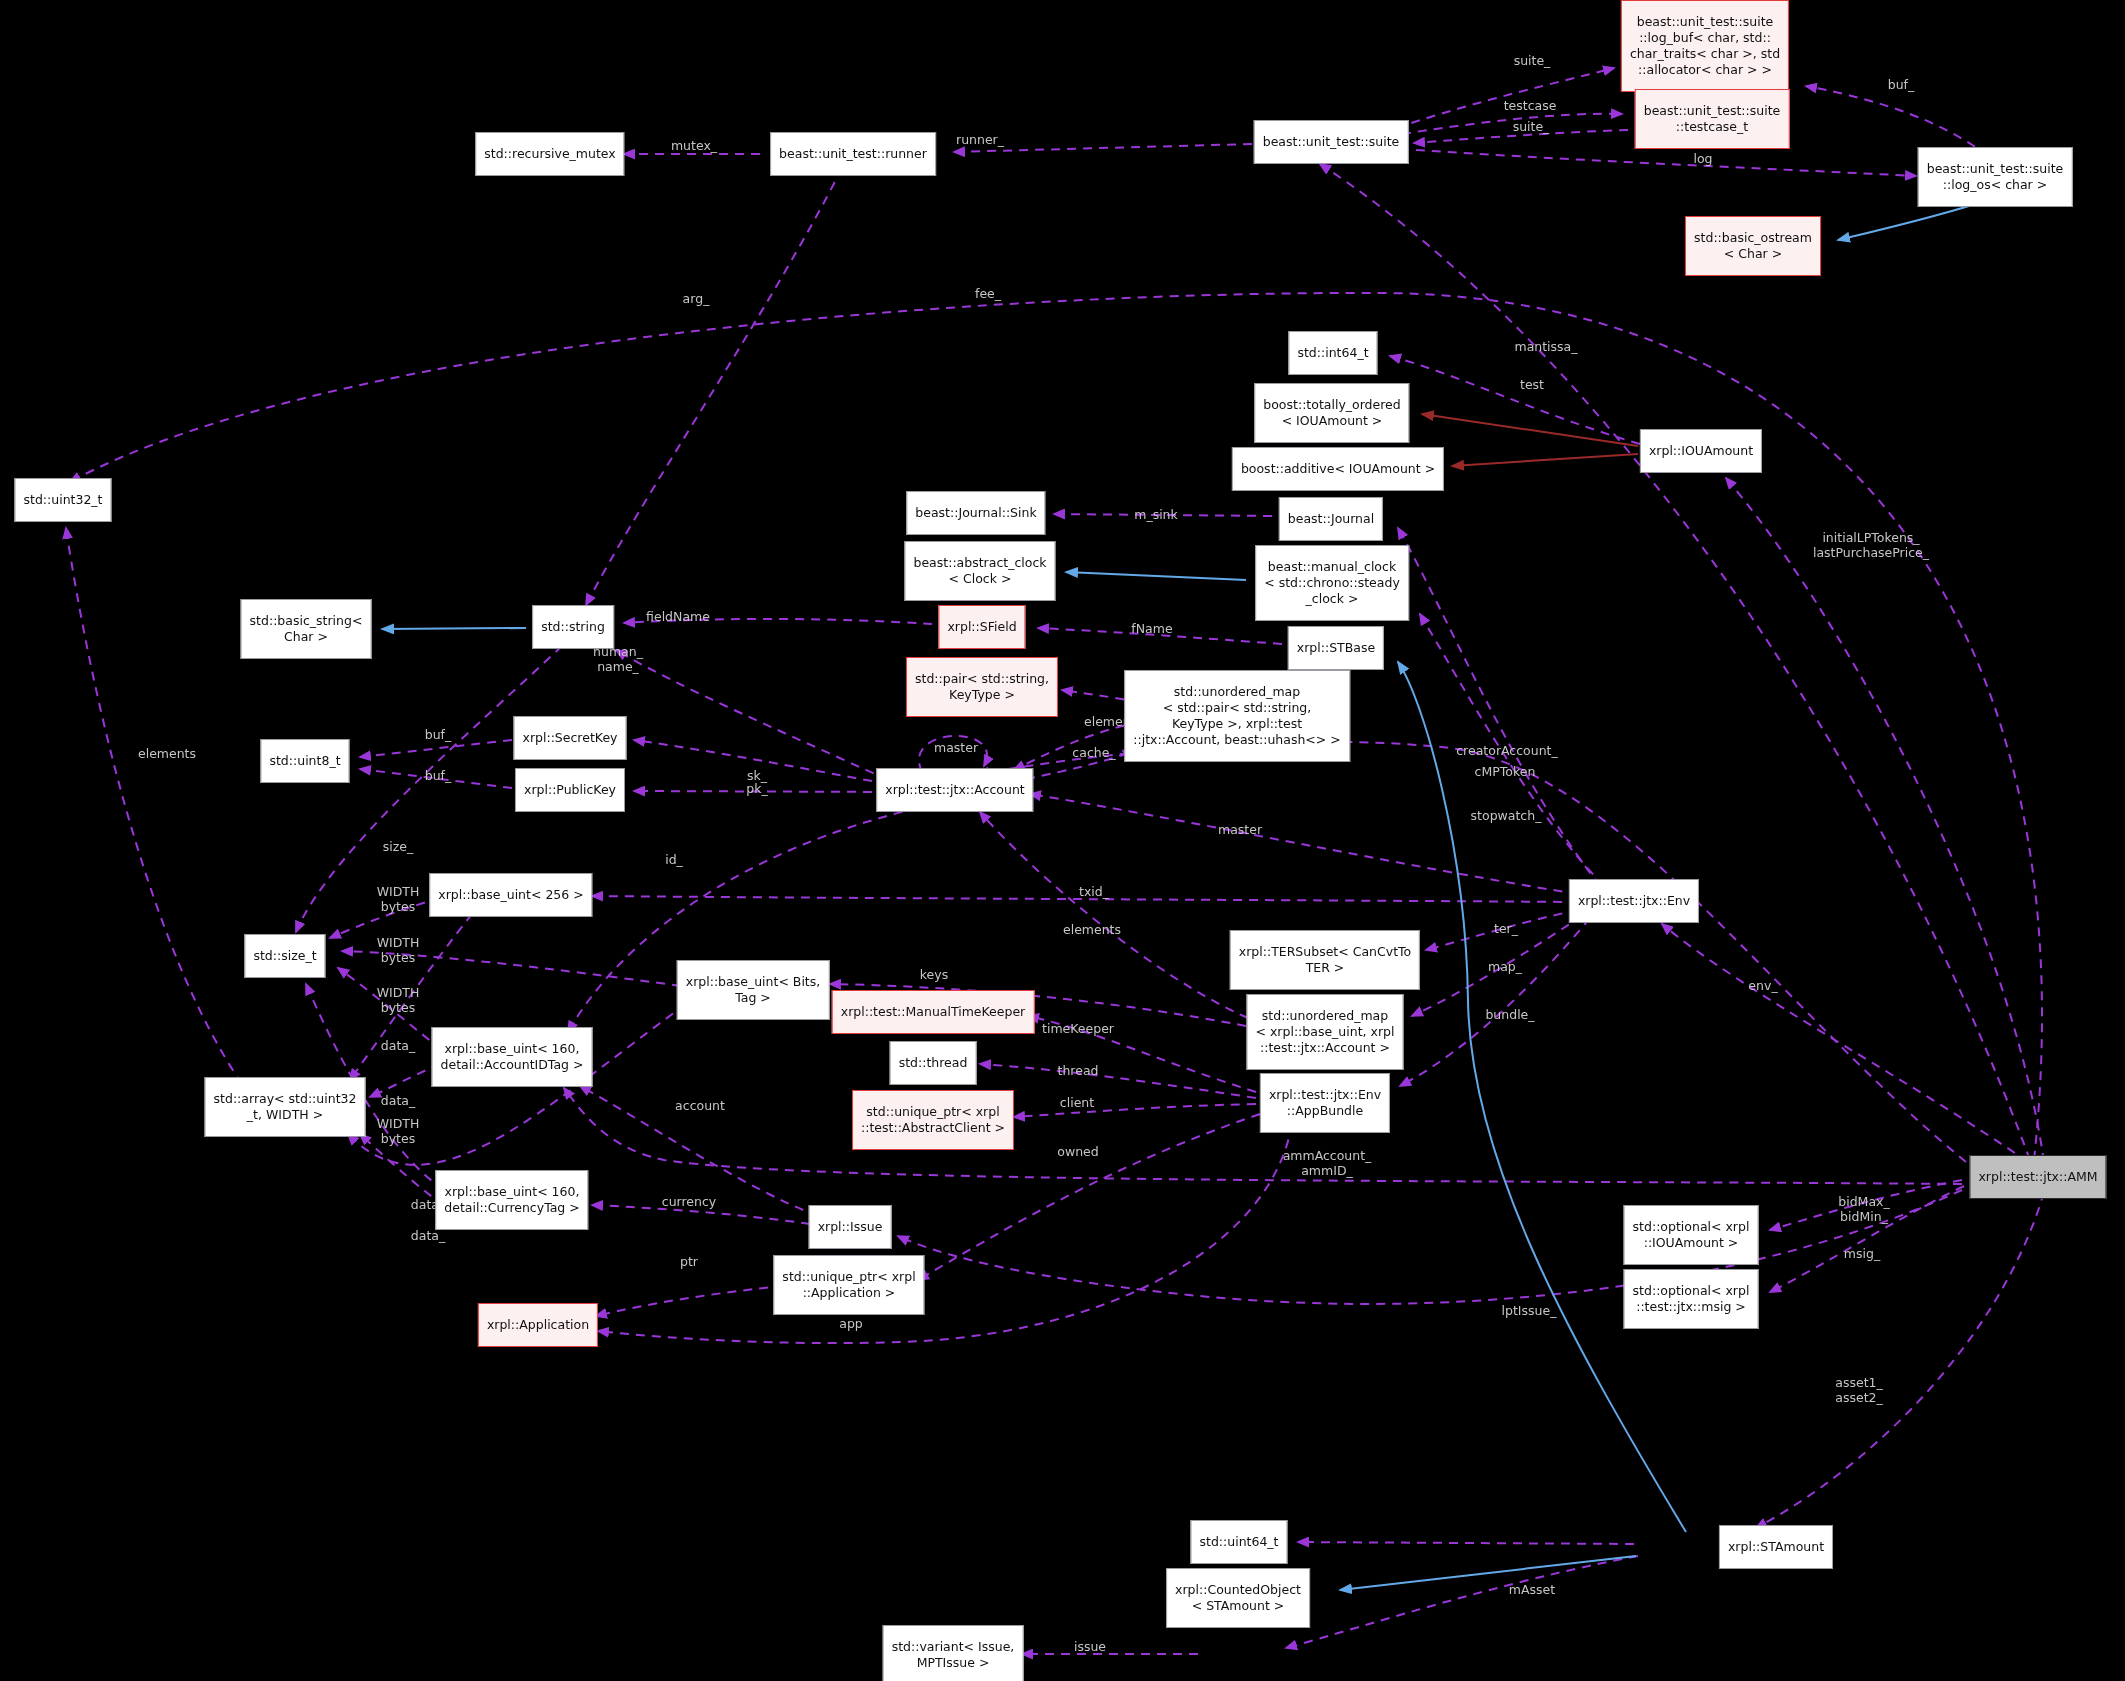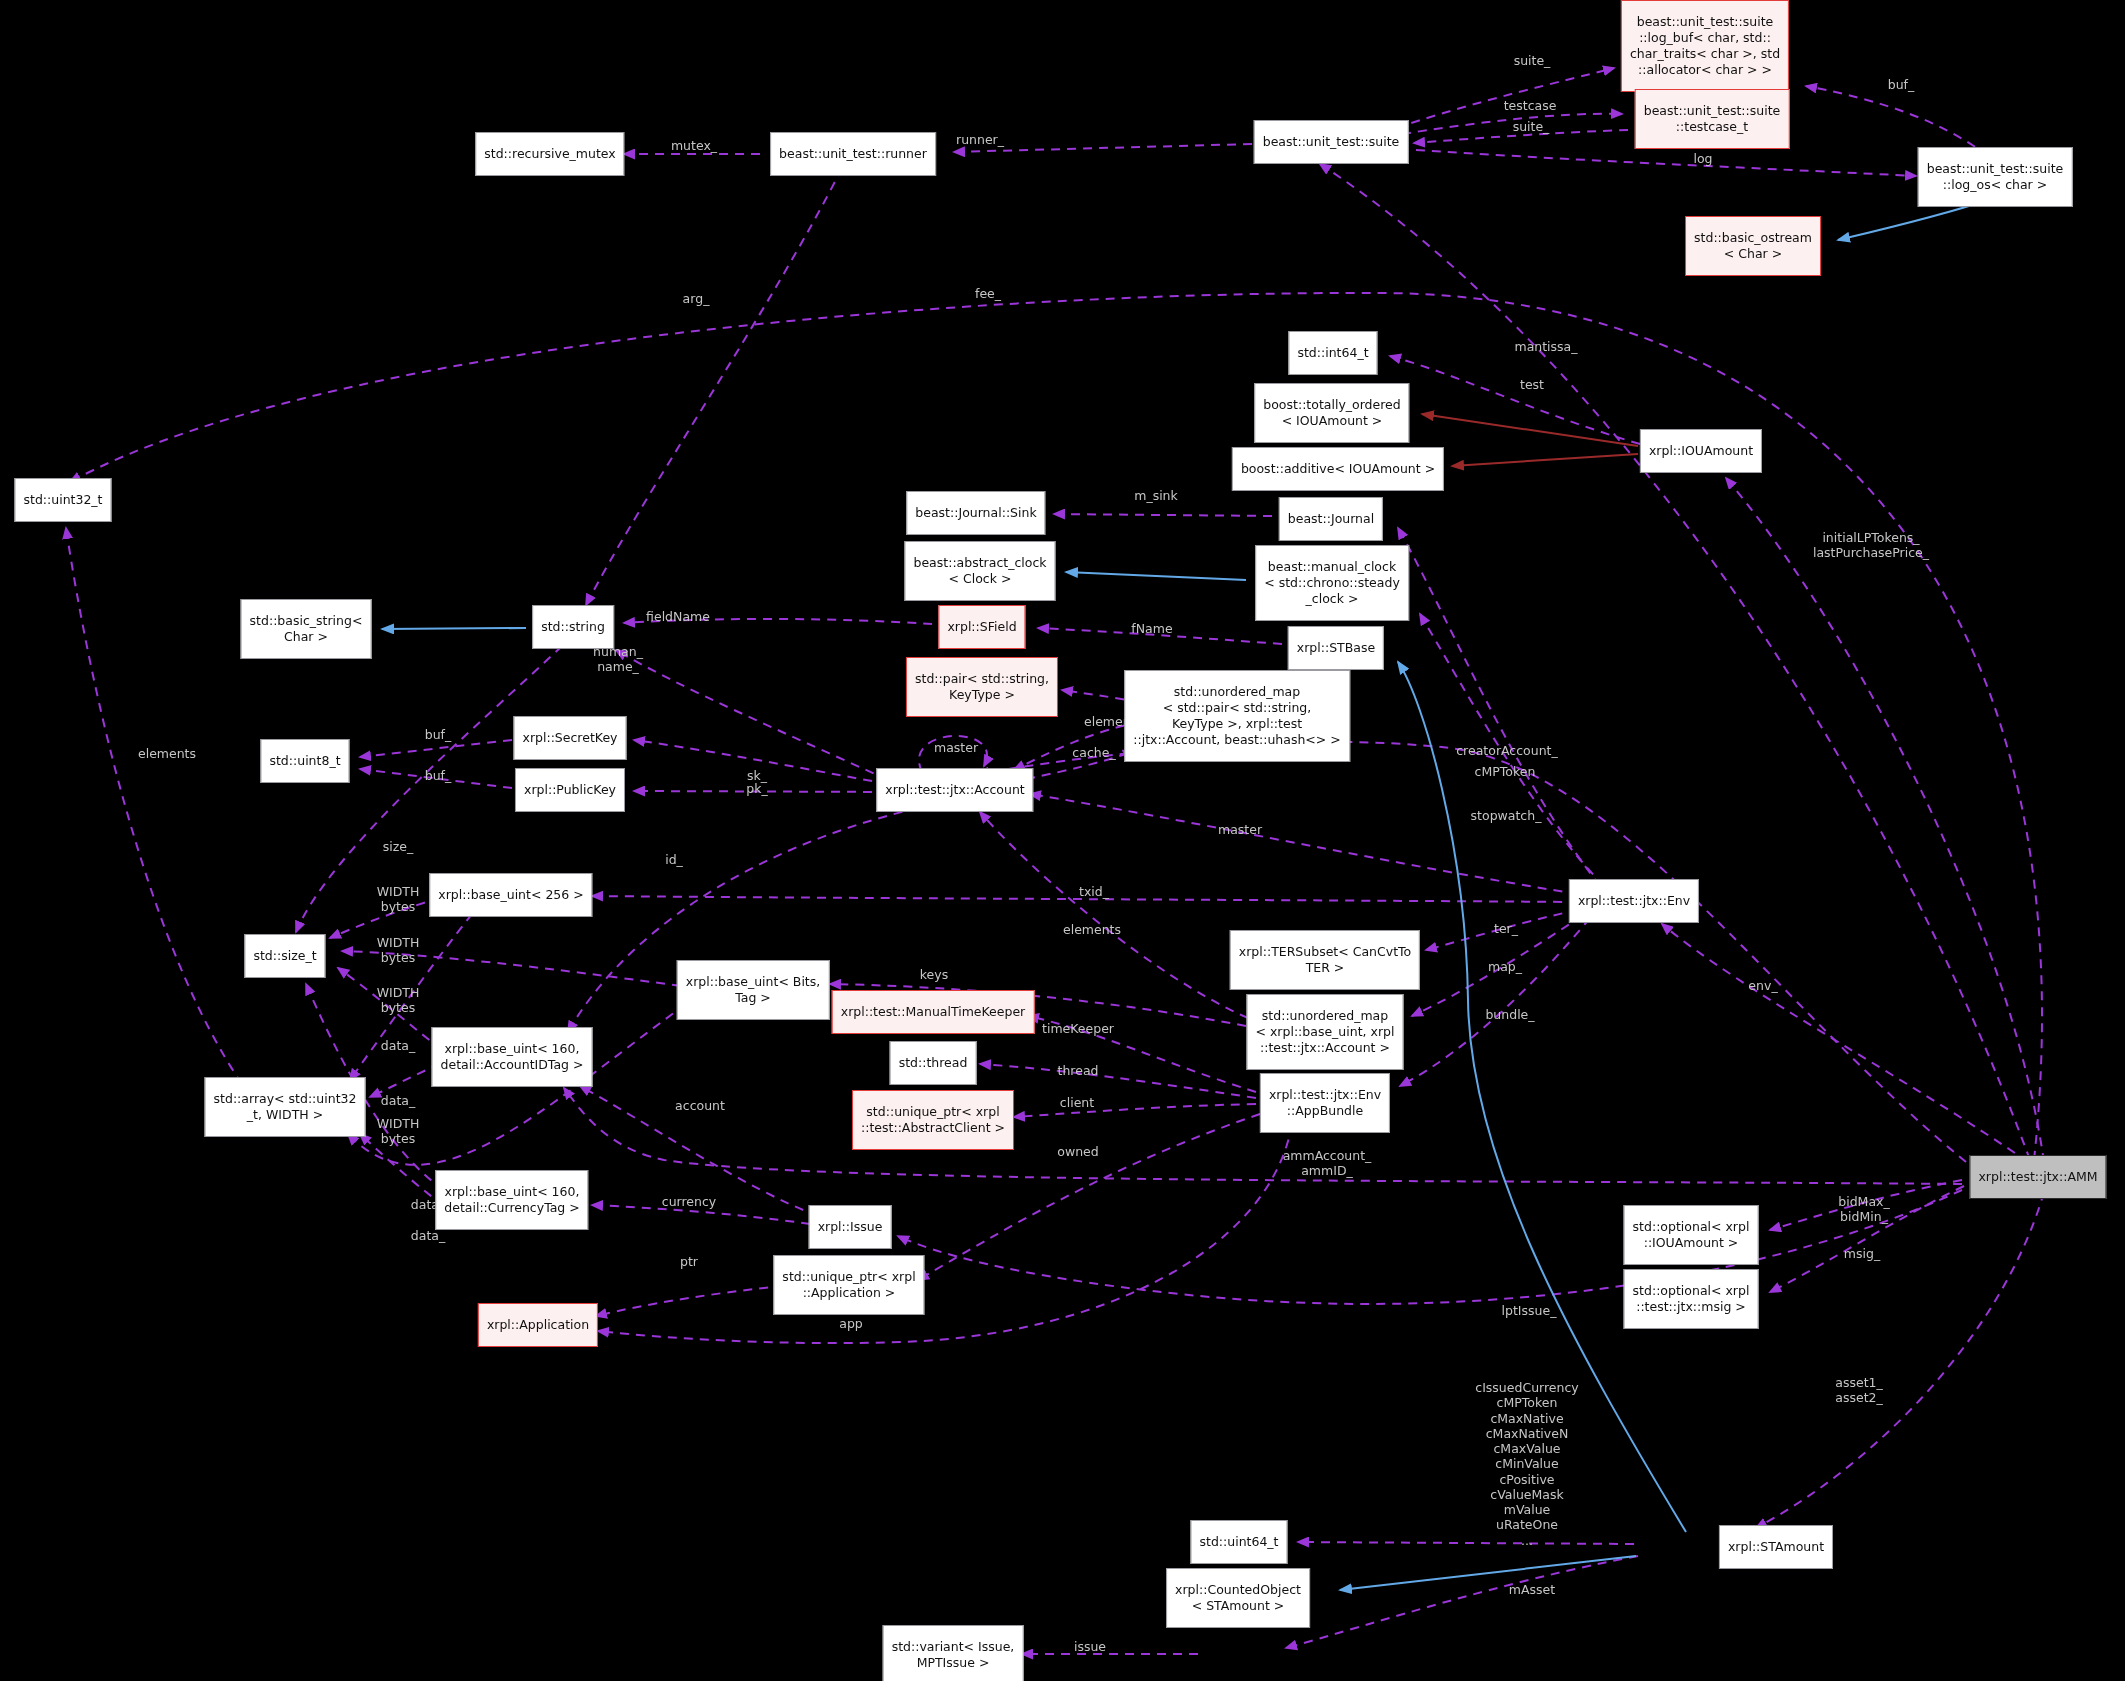--- a/index.html
+++ b/index.html
@@ -191,21 +191,21 @@
 <div class="elabel" style="left:1901px;top:85px">buf_</div>
 <div class="elabel" style="left:1530px;top:106px">testcase</div>
 <div class="elabel" style="left:1531px;top:127px">suite_</div>
 <div class="elabel" style="left:1703px;top:159px">log</div>
 <div class="elabel" style="left:694px;top:146px">mutex_</div>
 <div class="elabel" style="left:980px;top:140px">runner_</div>
 <div class="elabel" style="left:696px;top:299px">arg_</div>
 <div class="elabel" style="left:988px;top:294px">fee_</div>
 <div class="elabel" style="left:1546px;top:347px">mantissa_</div>
 <div class="elabel" style="left:1532px;top:385px">test</div>
-<div class="elabel" style="left:1156px;top:496px">m_sink</div>
+<div class="elabel" style="left:1156px;top:515px">m_sink</div>
 <div class="elabel" style="left:1871px;top:545px">initialLPTokens_
 lastPurchasePrice_</div>
 <div class="elabel" style="left:678px;top:617px">fieldName</div>
 <div class="elabel" style="left:618px;top:659px">human_
 name_</div>
 <div class="elabel" style="left:1152px;top:629px">fName</div>
 <div class="elabel" style="left:1155px;top:689px">keys</div>
 <div class="elabel" style="left:1113px;top:722px">elements</div>
 <div class="elabel" style="left:1094px;top:753px">cache_</div>
 <div class="elabel" style="left:956px;top:748px">master</div>
@@ -246,29 +246,18 @@
 <div class="elabel" style="left:689px;top:1202px">currency</div>
 <div class="elabel" style="left:1763px;top:986px">env_</div>
 <div class="elabel" style="left:1327px;top:1163px">ammAccount_
 ammID_</div>
 <div class="elabel" style="left:1864px;top:1209px">bidMax_
 bidMin_</div>
 <div class="elabel" style="left:1862px;top:1254px">msig_</div>
 <div class="elabel" style="left:1529px;top:1311px">lptIssue_</div>
 <div class="elabel" style="left:1859px;top:1390px">asset1_
 asset2_</div>
-<div class="elabel" style="left:1527px;top:1464px">cIssuedCurrency
-cMPToken
-cMaxNative
-cMaxNativeN
-cMaxValue
-cMinValue
-cPositive
-cValueMask
-mValue
-uRateOne
-...</div>
 <div class="elabel" style="left:1532px;top:1590px">mAsset</div>
 <div class="elabel" style="left:1090px;top:1647px">issue</div>
 <div class="elabel" style="left:689px;top:1262px">ptr</div>
 <div class="elabel" style="left:851px;top:1324px">app</div>
 
 </div>
 
 </body></html>

